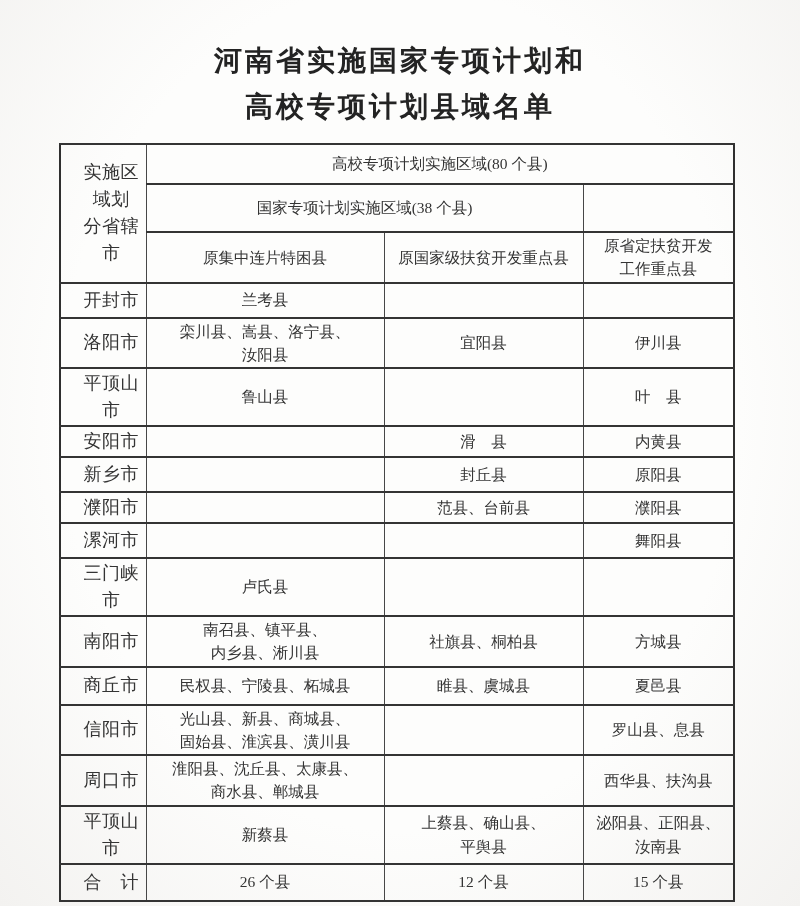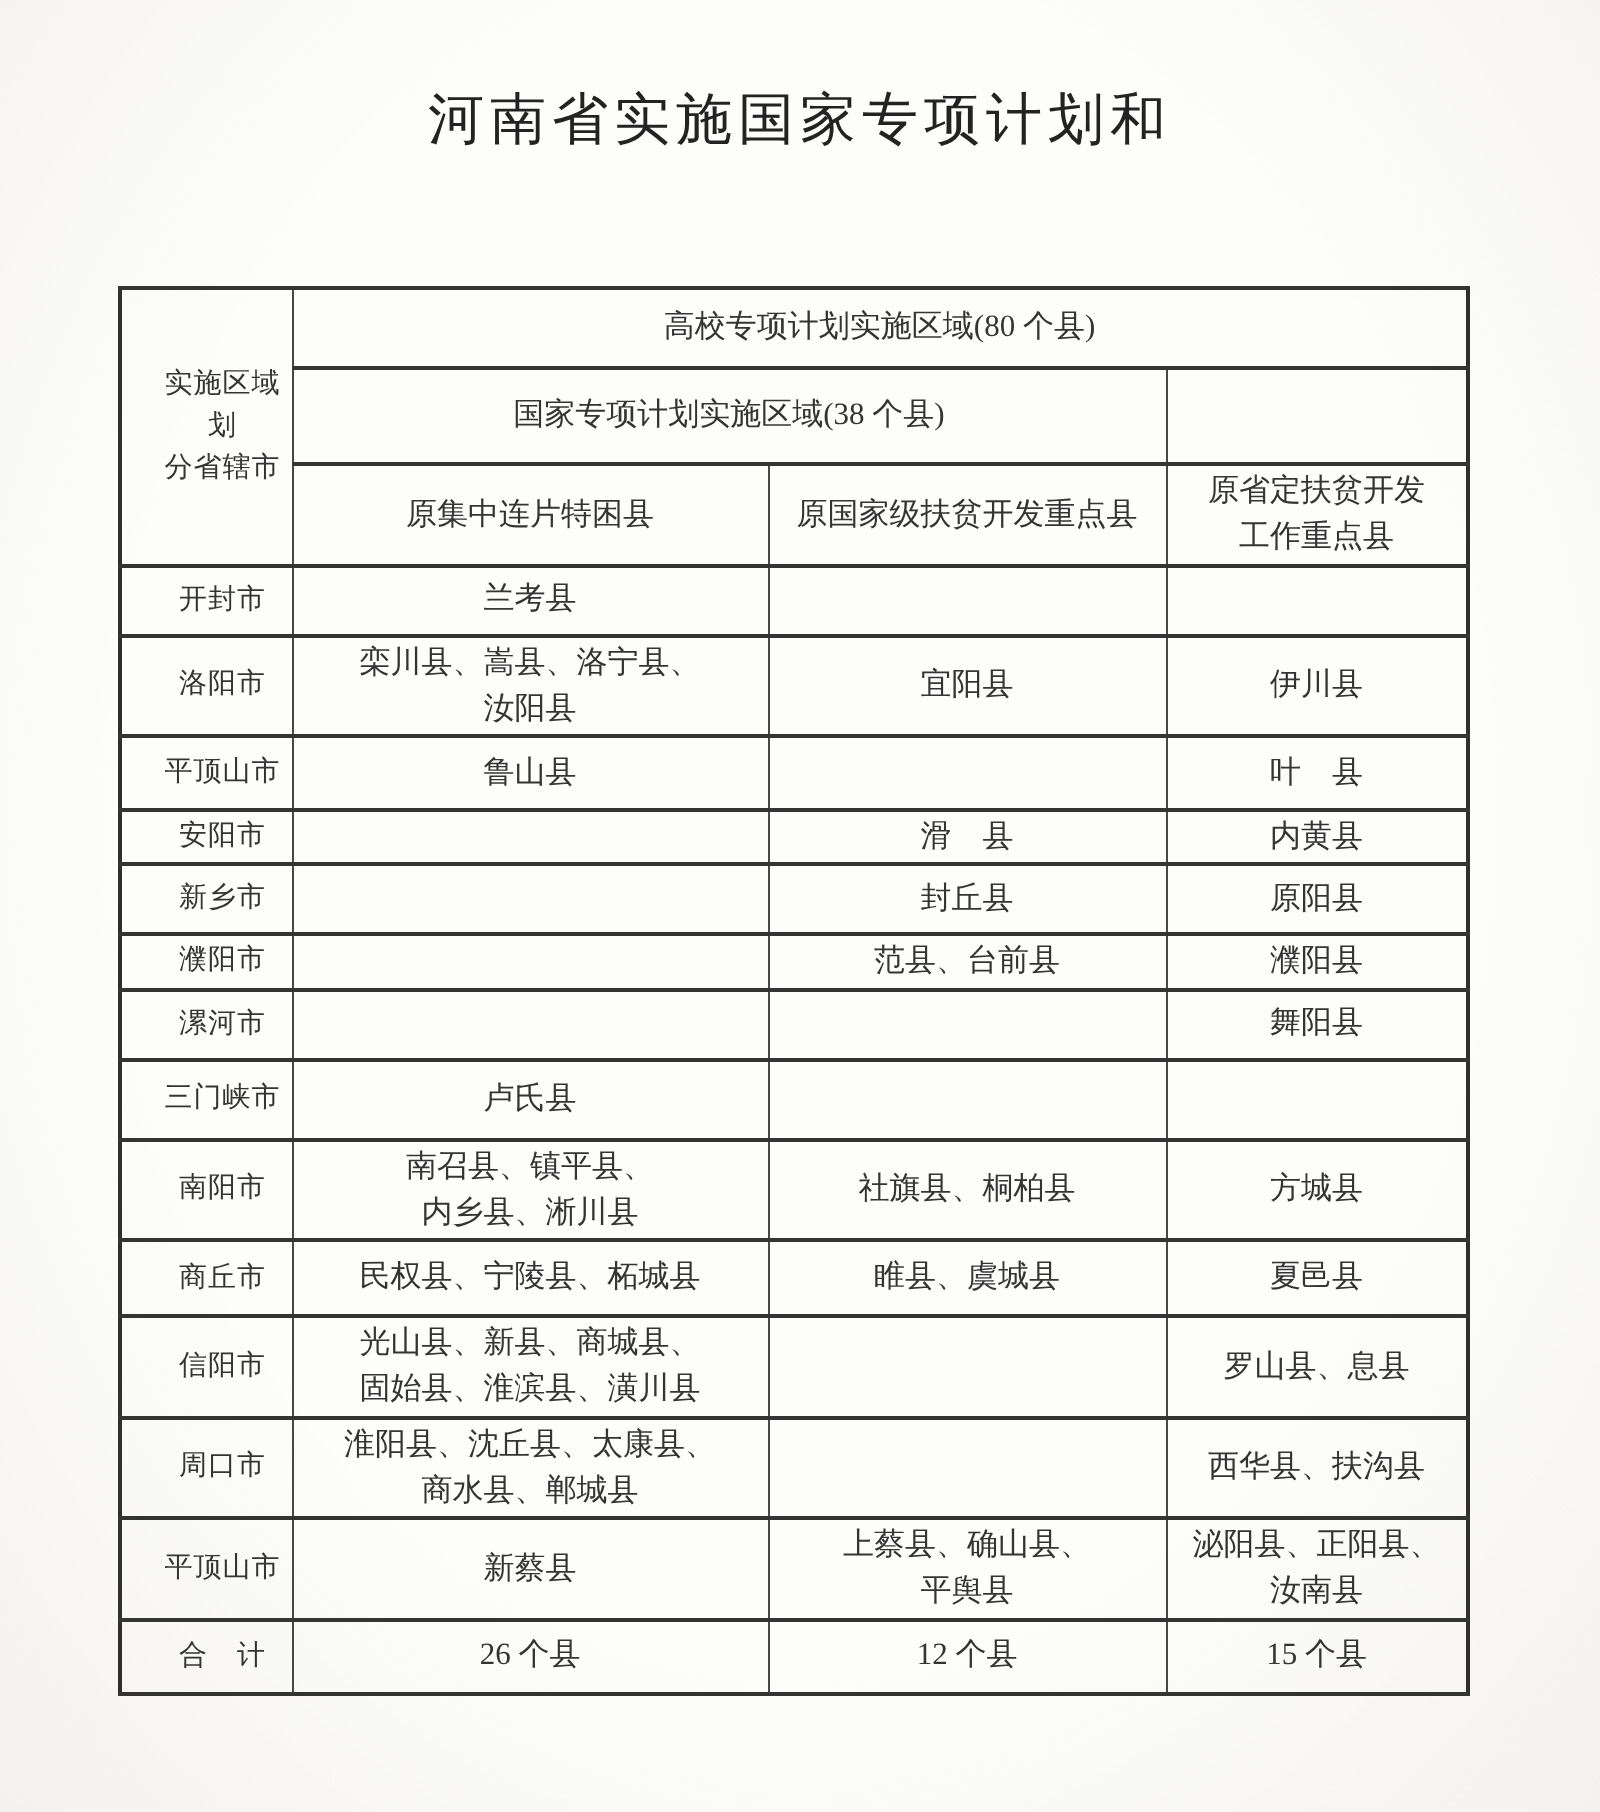--- a/index.html
+++ b/index.html
@@ -20,21 +20,21 @@
   }
   .title-block {
     position: absolute;
     top: 38px;
     left: 0;
     width: 100%;
     text-align: center;
   }
   .title-line {
     font-size: 28px;
-    font-weight: normal;
+    font-weight: bold;
     letter-spacing: 3px;
     line-height: 46px;
     color: #232323;
   }
   .table-wrap {
     position: absolute;
     top: 143px;
     left: 59px;
   }
   table.county-table {
@@ -52,35 +52,36 @@
     vertical-align: middle;
     font-weight: normal;
     font-size: 15.5px;
     color: #343434;
     white-space: pre-line;
     line-height: 1.5;
     padding: 1px 4px;
     overflow: hidden;
   }
   .county-table .city-cell {
-    font-size: 14px;
+    font-size: 18px;
     letter-spacing: 0.5px;
     padding-left: 20px;
   }
   .county-table th {
     font-size: 15.5px;
   }
 </style>
 </head>
 <body>
 
 <div class="page">
 
   <div class="title-block">
     <div class="title-line">河南省实施国家专项计划和</div>
+    <div class="title-line">高校专项计划县域名单</div>
   </div>
 
   <div class="table-wrap">
     <table class="county-table">
       <colgroup>
         <col style="width:86px">
         <col style="width:238px">
         <col style="width:199px">
         <col style="width:151px">
       </colgroup>

